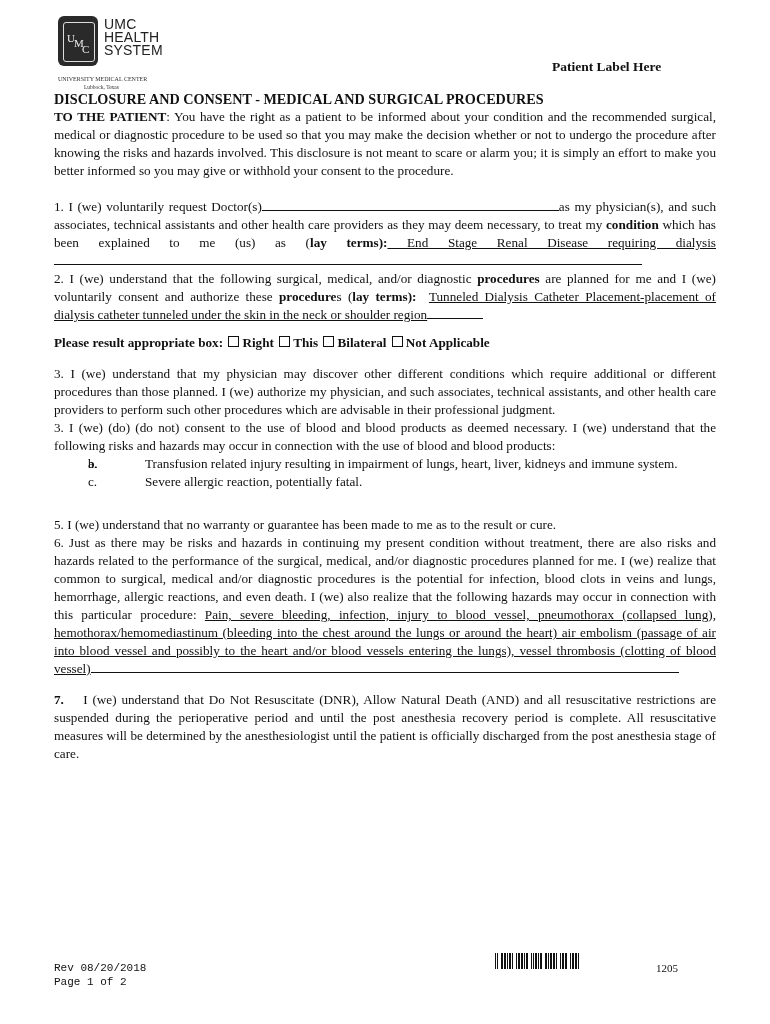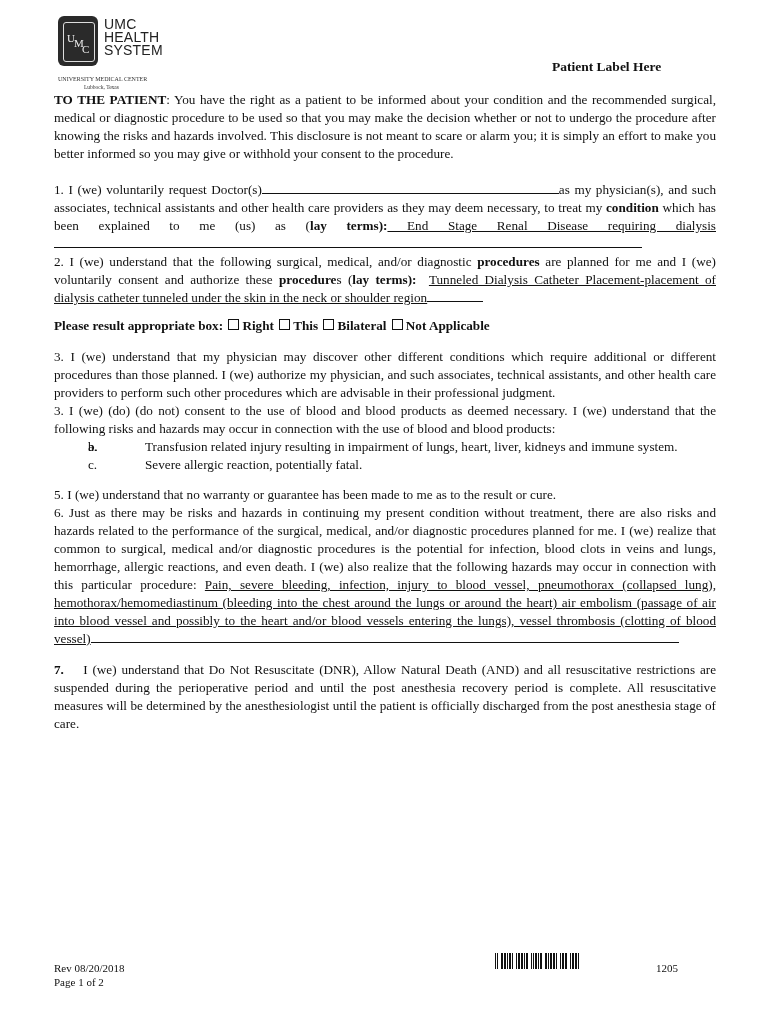--- a/index.html
+++ b/index.html
@@ -19,21 +19,21 @@
   p { margin:0; text-align:justify; }
   .mt { }
   u { text-decoration:underline; }
   .blank { display:inline-block; border-bottom:1px solid #111; height:13px; vertical-align:baseline; }
   .fill-line { display:inline-block; border-bottom:1px solid #111; }
   .check { font-weight:bold; margin-top:10px; }
   .box { display:inline-block; width:9px; height:9px; border:1px solid #111; margin:0 3px 0 2px; vertical-align:0px; }
   .list { margin:0; padding:0; list-style:none; }
   .list li { position:relative; padding-left:91px; text-align:justify; }
   .list li .lbl { position:absolute; left:34px; }
-  .footer-left { position:absolute; left:54px; top:961px; font-size:11px; line-height:14px; }
+  .footer-left { position:absolute; left:54px; top:961px; font-size:11px; line-height:14px;font-family:Liberation Mono, monospace; }
   .barcode { position:absolute; left:495px; top:953px; height:16px; display:flex; align-items:stretch; }
   .barcode i { display:block; background:#111; margin-right:1px; }
   .bar-num { position:absolute; left:656px; top:962px; font-size:11px; }
 </style>
 </head>
 <body>
 
 <div class="page">
 
   <div class="logo">
@@ -49,20 +49,21 @@
       <div>HEALTH</div>
       <div>SYSTEM</div>
     </div>
     <div class="logo-sub">UNIVERSITY MEDICAL CENTER</div>
     <div class="logo-city">Lubbock, Texas</div>
   </div>
 
   <div class="label-here">Patient Label Here</div>
 
   <div class="content">
+    <div class="title">DISCLOSURE AND CONSENT - MEDICAL AND SURGICAL PROCEDURES</div>
 
     <p>
       <b>TO THE PATIENT</b><span>: You have the right as a patient to be informed about your condition and the recommended surgical, medical or diagnostic procedure to be used so that you may make the decision whether or not to undergo the procedure after knowing the risks and hazards involved. This disclosure is not meant to scare or alarm you; it is simply an effort to make you better informed so you may give or withhold your consent to the procedure.</span>
     </p>
 
     <p class="mt" style="margin-top:17px">
       <span>1. I (we) voluntarily request Doctor(s)</span><span class="blank" style="width:297px"></span><span>as my physician(s), and such associates, technical assistants and other health care providers as they may deem necessary, to treat my </span><b>condition</b><span> which has been explained to me (us) as (</span><b>lay terms):</b><u> End Stage Renal Disease requiring dialysis</u><span class="fill-line" style="width:588px"></span>
     </p>
 
     <p class="mt">
@@ -79,21 +80,21 @@
 
     <p class="mt" style="margin-top:13px">3.  I (we) understand that my physician may discover other different conditions which require additional or different procedures than those planned. I (we) authorize my physician, and such associates, technical assistants, and other health care providers to perform such other procedures which are advisable in their professional judgment.</p>
 
     <p class="mt">3.  I (we) (do) (do not) consent to the use of blood and blood products as deemed necessary.  I (we) understand that the following risks and hazards may occur in connection with the use of blood and blood products:</p>
     <ul class="list">
       <li><span class="lbl">a.</span></li>
       <li><span class="lbl">b.</span><span>Transfusion related injury resulting in impairment of lungs, heart, liver, kidneys and immune system.</span></li>
       <li><span class="lbl">c.</span><span>Severe allergic reaction, potentially fatal.</span></li>
     </ul>
 
-    <p class="mt" style="margin-top:12px">5.  I (we) understand that no warranty or guarantee has been made to me as to the result or cure.</p>
+    <p class="mt" style="margin-top:25px">5.  I (we) understand that no warranty or guarantee has been made to me as to the result or cure.</p>
 
     <p class="mt">
       <span>6.   Just as there may be risks and hazards in continuing my present condition without treatment, there are also risks and hazards related to the performance of the surgical, medical, and/or diagnostic procedures planned for me. I (we) realize that common to surgical, medical and/or diagnostic procedures is the potential for infection, blood clots in veins and lungs, hemorrhage, allergic reactions, and even death. I (we) also realize that the following hazards may occur in connection with this particular procedure: </span><u>Pain, severe bleeding, infection, injury to blood vessel, pneumothorax (collapsed lung), hemothorax/hemomediastinum (bleeding into the chest around the lungs or around the heart) air embolism (passage of air into blood vessel and possibly to the heart and/or blood vessels entering the lungs), vessel thrombosis (clotting of blood vessel)</u><span class="fill-line" style="width:588px"></span>
     </p>
 
     <p class="mt" style="margin-top:13px">
       <b>7.</b><span style="white-space:pre-wrap">    I (we) understand that Do Not Resuscitate (DNR), Allow Natural Death (AND) and all resuscitative restrictions are suspended during the perioperative period and until the post anesthesia recovery period is complete. All resuscitative measures will be determined by the anesthesiologist until the patient is officially discharged from the post anesthesia stage of care.</span>
     </p>
   </div>
 

